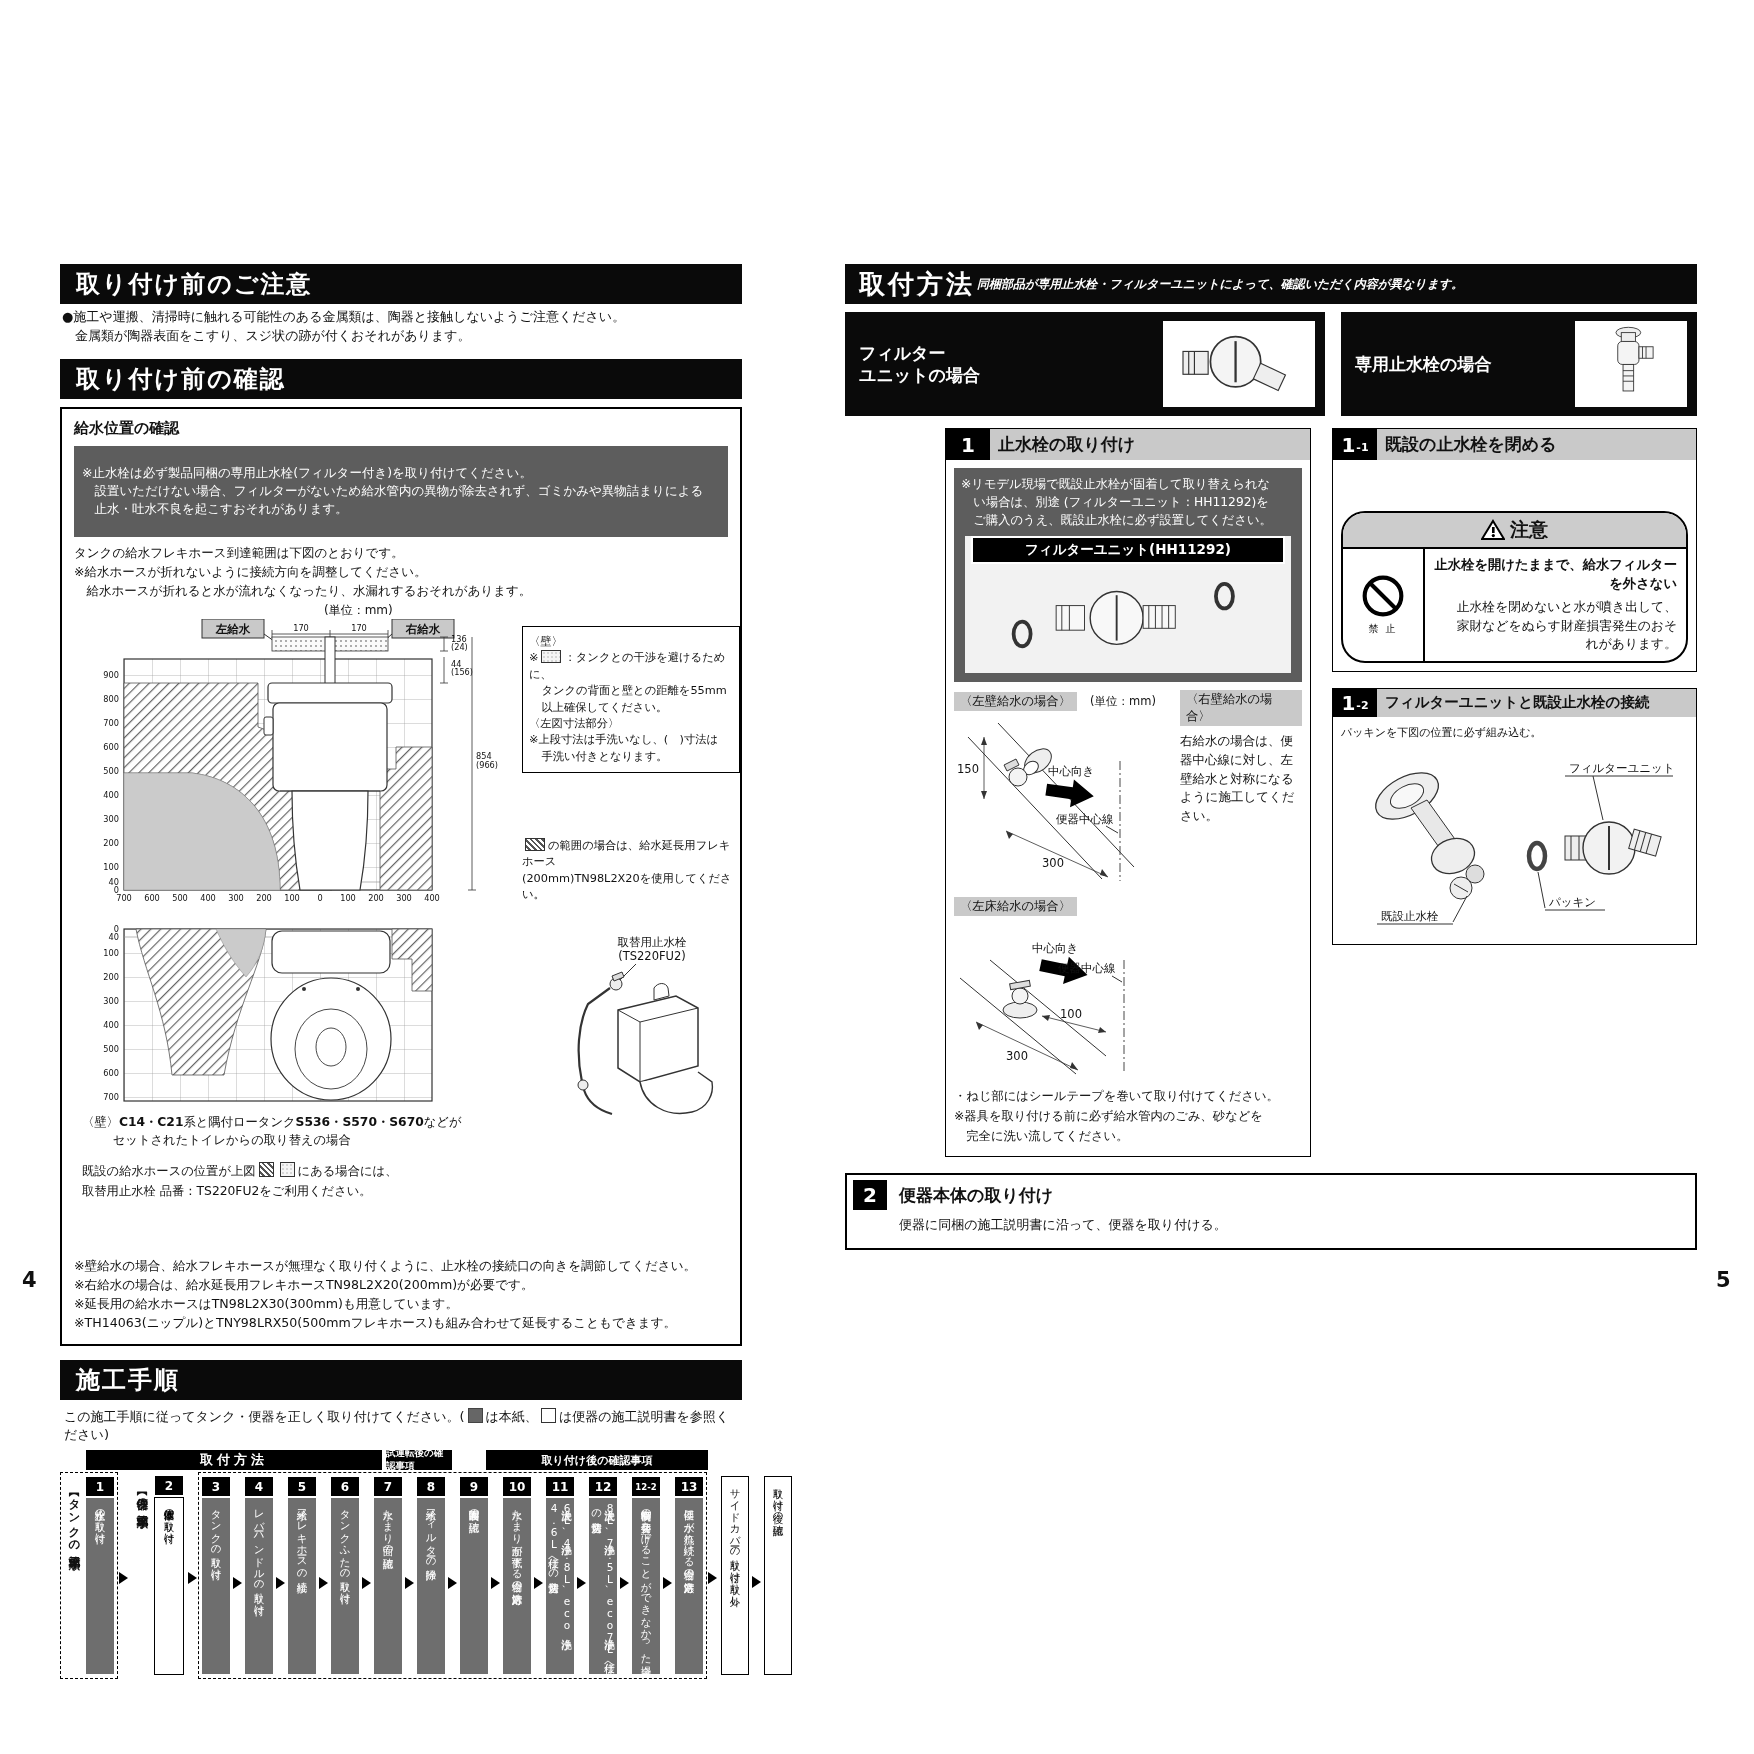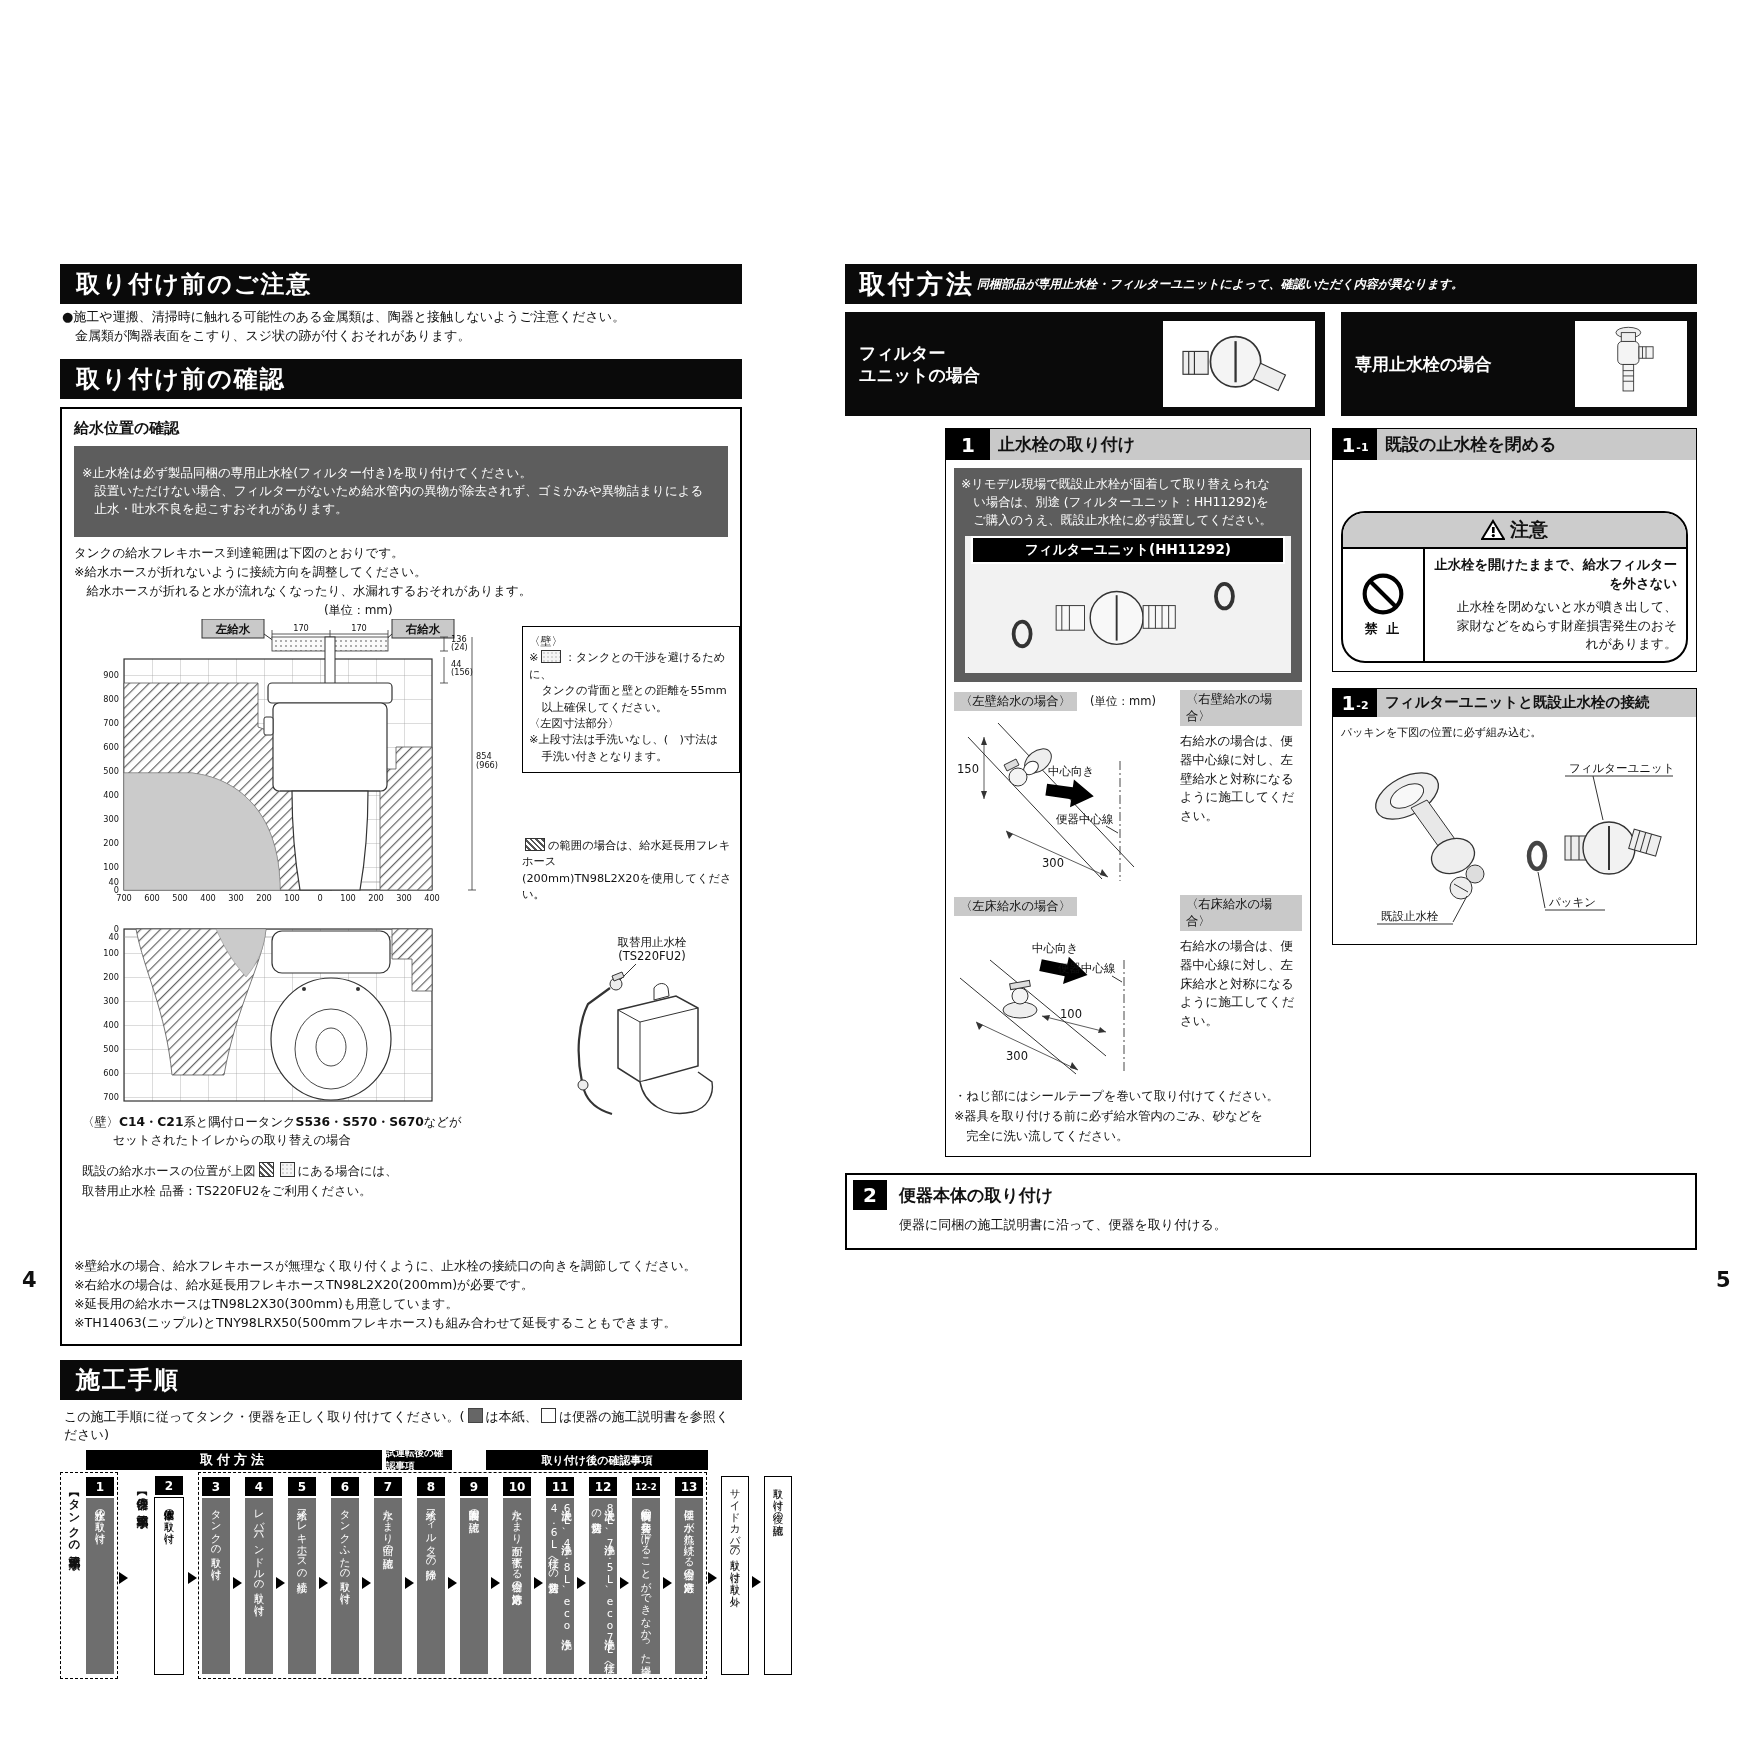--- a/index.html
+++ b/index.html
@@ -124,21 +124,21 @@
   .dcell-r p{font-size:12.5px;line-height:1.5;margin:6px 0 0 0;}
   .s1notes{margin-top:6px;}
   .s1notes p{font-size:12.3px;margin:3px 0;}
   .s1notes .cont{padding-left:1em;margin-top:0;}
   .caution{border:2.5px solid #000;border-radius:24px;overflow:hidden;margin-top:43px;}
   .c-head{background:#ccc;border-bottom:2px solid #000;display:flex;align-items:center;justify-content:center;
           gap:5px;font-size:19px;font-weight:bold;padding:4px 0;}
   .c-body{display:flex;}
   .c-left{width:76px;border-right:2px solid #000;display:flex;flex-direction:column;align-items:center;
           justify-content:center;padding:8px 2px;gap:4px;}
-  .c-left .kin{font-size:13px;font-weight:bold;letter-spacing:2px;}
+  .c-left .kin{font-size:10px;font-weight:normal;letter-spacing:2px;}
   .c-right{flex:1;padding:7px 9px;text-align:right;}
   .c-right .cb{font-size:13.3px;font-weight:bold;margin:0 0 5px 0;line-height:1.4;}
   .c-right .cn{font-size:12.8px;margin:0;line-height:1.45;}
   .mt16{margin-top:16px;}
   .conn-wrap p{font-size:11px;margin:0 0 4px 0;}
 
   .s2-box{border:2px solid #000;margin-top:16px;}
   .s2-head{display:flex;align-items:center;gap:12px;padding:5px 6px 2px 6px;}
   .s2-num{width:34px;height:30px;background:#000;color:#fff;font-size:20px;font-weight:bold;
           display:flex;align-items:center;justify-content:center;}
@@ -608,24 +608,20 @@
                 <line x1="88" y1="100" x2="152" y2="116" class="dim"></line>
                 <path d="M88,100 l8,-1 l-2,6 Z" fill="#333"></path>
                 <path d="M152,116 l-8,1 l2,-6 Z" fill="#333"></path>
                 <text x="106" y="102" class="dimt">100</text>
                 <line x1="22" y1="106" x2="124" y2="154" class="dim"></line>
                 <path d="M22,106 l3,8 l4,-5 Z" fill="#333"></path>
                 <path d="M124,154 l-8,-2 l2,-6 Z" fill="#333"></path>
                 <text x="52" y="144" class="dimt">300</text>
               </svg>
             </div>
-            <div class="dcell-r">
-              <span class="glabel">〈右床給水の場合〉</span>
-              <p>右給水の場合は、便器中心線に対し、左床給水と対称になるように施工してください。</p>
-            </div>
           </div>
 
           <div class="s1notes">
             <p>・ねじ部にはシールテープを巻いて取り付けてください。</p>
             <p>※器具を取り付ける前に必ず給水管内のごみ、砂などを</p>
             <p class="cont">完全に洗い流してください。</p>
           </div>
         </div>
       </div>
     </div>

